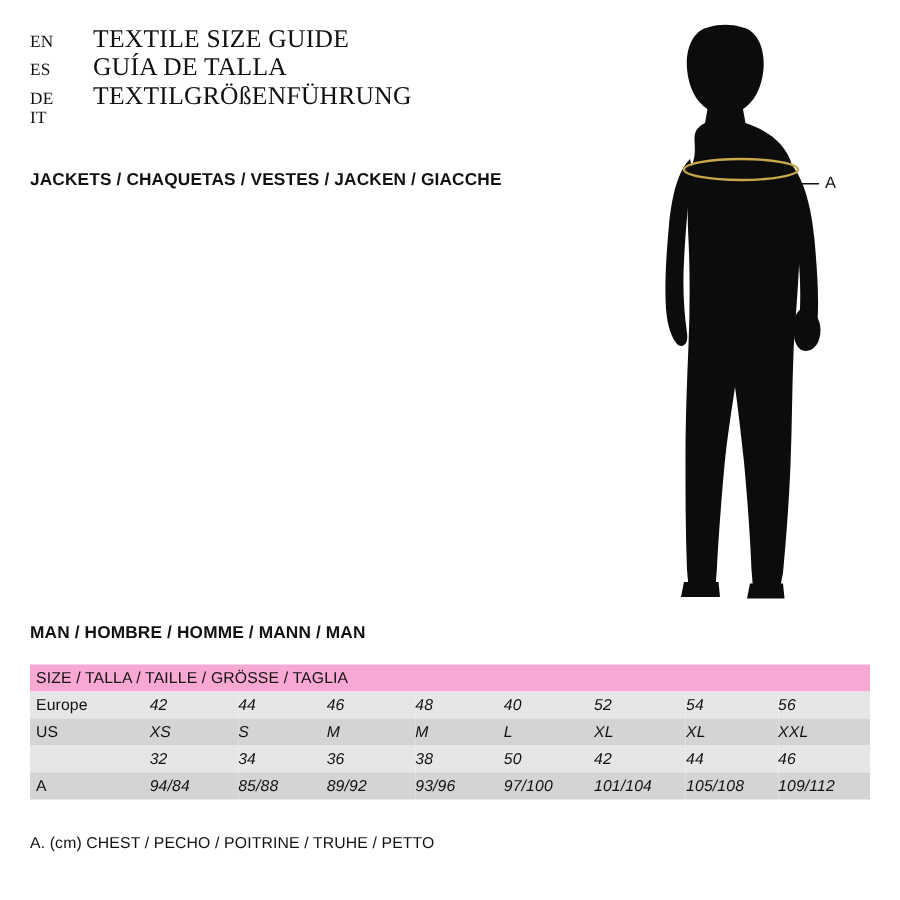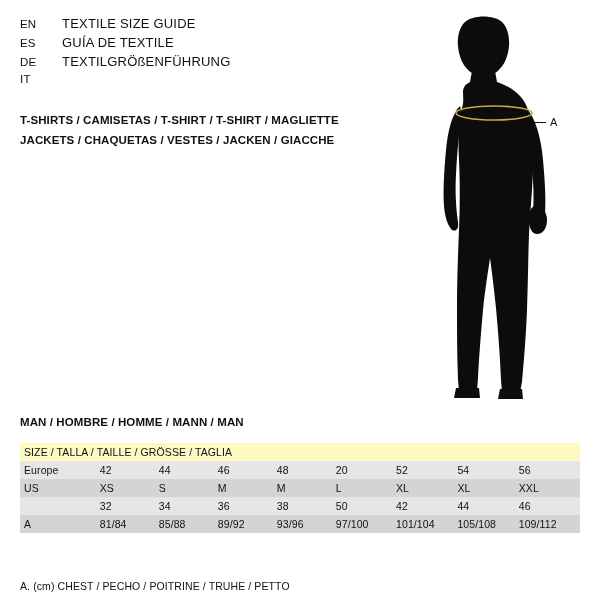--- a/index.html
+++ b/index.html
@@ -27,28 +27,29 @@
   .lang-block {
     position: absolute;
     left: 20px;
     top: 16px;
     width: 400px;
   }
   .lang-row {
     display: flex;
     align-items: baseline;
     height: 19px;
+    font-family: Liberation Serif, serif;
   }
   .lang-code {
     width: 42px;
     font-size: 11.5px;
     letter-spacing: 0.2px;
   }
   .lang-text {
-    font-size: 13px;
+    font-size: 17px;
     letter-spacing: 0.2px;
   }
 
   
   .cat-block {
     position: absolute;
     left: 20px;
     top: 110px;
     width: 420px;
   }
@@ -109,77 +110,76 @@
   }
   .size-table td, .size-table th {
     text-align: left;
     padding: 0;
     height: 18px;
     font-weight: normal;
     vertical-align: middle;
     letter-spacing: 0.1px;
   }
   .row-head td {
-    background: #fef9c3;
+    background: #f9a8d4;
     font-size: 10.5px;
     height: 18px;
   }
   .row-light td {
     background: #e6e6e6;
     margin-left: 16px;
   }
   .row-dark td {
     background: #d4d4d4;
   }
   .col-label {
     width: 86px;
     padding-left: 4px !important;
   }
   .col-val {
     width: 67px;
+    font-style: italic;
   }
   .head-span {
     padding-left: 4px !important;
   }
 
   
   .footnote {
     position: absolute;
     left: 20px;
     top: 556px;
     font-size: 10.5px;
     letter-spacing: 0.1px;
-    margin-top: 24px;
   }
 </style>
 </head>
 <body>
 
 <div class="page">
 
   <div class="lang-block">
     <div class="lang-row">
       <span class="lang-code">EN</span>
       <span class="lang-text">TEXTILE SIZE GUIDE</span>
     </div>
     <div class="lang-row">
       <span class="lang-code">ES</span>
-      <span class="lang-text">GUÍA DE TEXTILE</span>
+      <span class="lang-text">GUÍA DE TALLA</span>
     </div>
     <div class="lang-row">
       <span class="lang-code">DE</span>
       <span class="lang-text">TEXTILGRÖßENFÜHRUNG</span>
     </div>
     <div class="lang-row">
       <span class="lang-code">IT</span>
     </div>
   </div>
 
   <div class="cat-block">
-    <div class="cat-line">T-SHIRTS / CAMISETAS / T-SHIRT / T-SHIRT / MAGLIETTE</div>
     <div class="cat-line">JACKETS / CHAQUETAS / VESTES / JACKEN / GIACCHE</div>
   </div>
 
   <div class="figure-wrap">
     <svg class="figure-svg" width="200" height="400" viewBox="0 0 200 400">
 
       <path d="M73,8 C62,10 57,22 58,36 C59,48 64,58 72,63 L95,63 C103,58 108,48 109,36 C110,22 105,10 94,8 C88,6 79,6 73,8 Z" fill="#0c0c0c"></path>
 
       <path d="M72,61 L95,61 L97,72
                C112,77 124,86 128,100
@@ -221,21 +221,21 @@
     <tbody>
       <tr class="row-head">
         <td class="head-span" colspan="9">SIZE / TALLA / TAILLE / GRÖSSE / TAGLIA</td>
       </tr>
       <tr class="row-light">
         <td class="col-label">Europe</td>
         <td class="col-val">42</td>
         <td class="col-val">44</td>
         <td class="col-val">46</td>
         <td class="col-val">48</td>
-        <td class="col-val">20</td>
+        <td class="col-val">40</td>
         <td class="col-val">52</td>
         <td class="col-val">54</td>
         <td class="col-val">56</td>
       </tr>
       <tr class="row-dark">
         <td class="col-label">US</td>
         <td class="col-val">XS</td>
         <td class="col-val">S</td>
         <td class="col-val">M</td>
         <td class="col-val">M</td>
@@ -250,21 +250,21 @@
         <td class="col-val">34</td>
         <td class="col-val">36</td>
         <td class="col-val">38</td>
         <td class="col-val">50</td>
         <td class="col-val">42</td>
         <td class="col-val">44</td>
         <td class="col-val">46</td>
       </tr>
       <tr class="row-dark">
         <td class="col-label">A</td>
-        <td class="col-val">81/84</td>
+        <td class="col-val">94/84</td>
         <td class="col-val">85/88</td>
         <td class="col-val">89/92</td>
         <td class="col-val">93/96</td>
         <td class="col-val">97/100</td>
         <td class="col-val">101/104</td>
         <td class="col-val">105/108</td>
         <td class="col-val">109/112</td>
       </tr>
     </tbody>
   </table>

